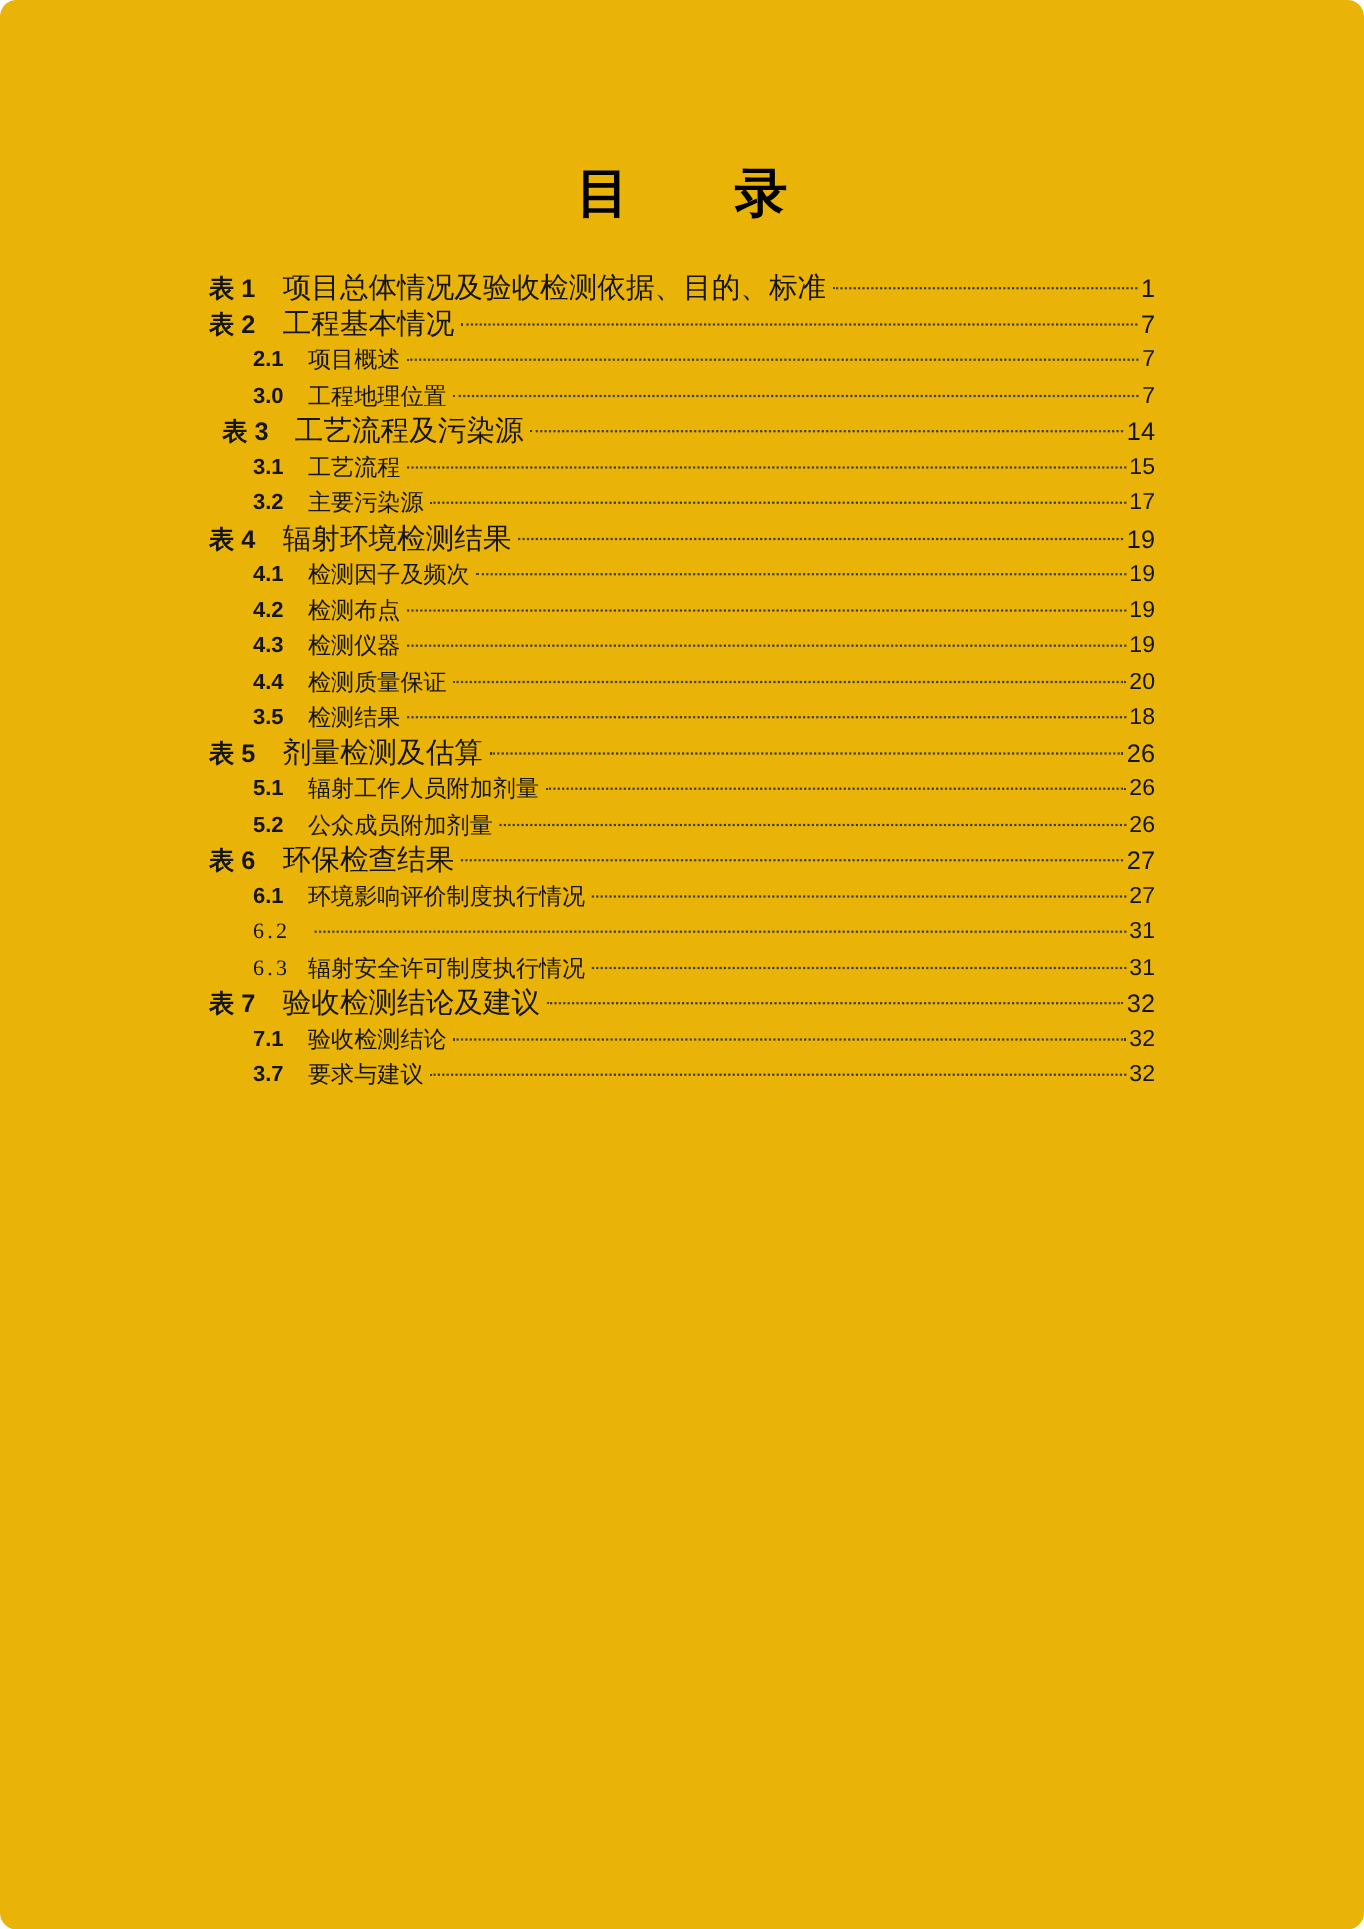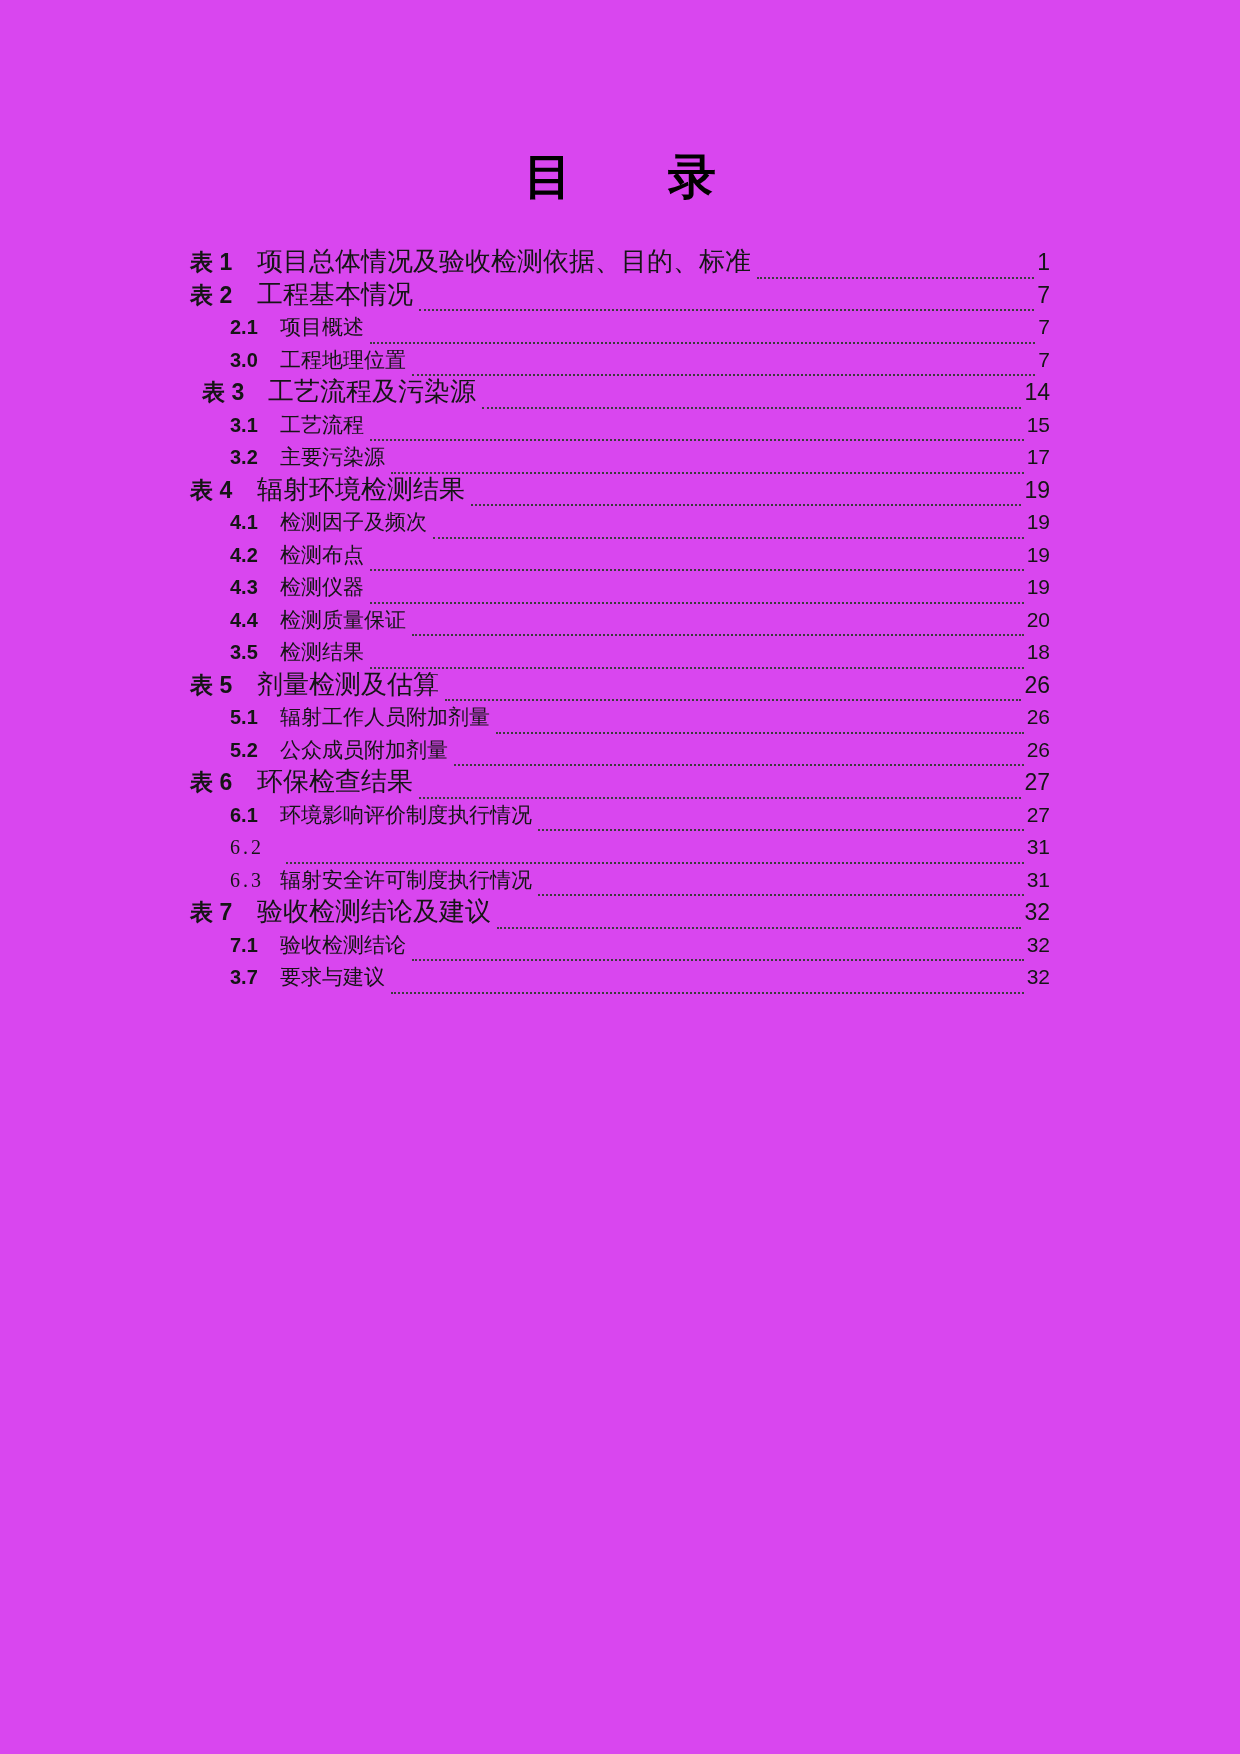--- a/index.html
+++ b/index.html
@@ -10,40 +10,41 @@
   body {
     width: 1240px;
     height: 1754px;
     overflow: hidden;
     font-family: "Liberation Serif", serif;
     color: #111111;
   }
   .page {
     width: 1240px;
     height: 1754px;
-    background: #d946ef;
+    background: #eab308;
     box-sizing: border-box;
+    border-radius: 15px;
   }
   .content {
     margin: 0 190px;
     padding-top: 150px;
   }
   .doc-title {
     font-size: 48px;
     font-weight: 700;
     line-height: 54px;
     text-align: center;
     color: #000000;
     margin: 0 0 42px 0;
     white-space: pre;
   }
   .toc { }
   .row {
     display: flex;
-    align-items: flex-end;
+    align-items: center;
     line-height: 32.5px;
     white-space: nowrap;
   }
   .row .num {
     font-family: "Liberation Sans", sans-serif;
     font-weight: 600;
     flex: 0 0 auto;
     color: #151515;
   }
   .row .label {

